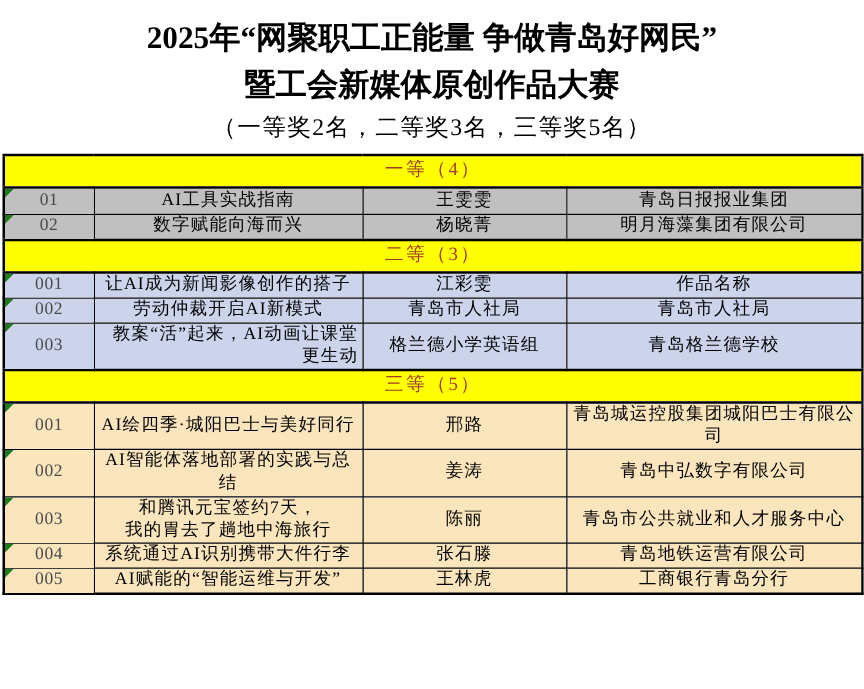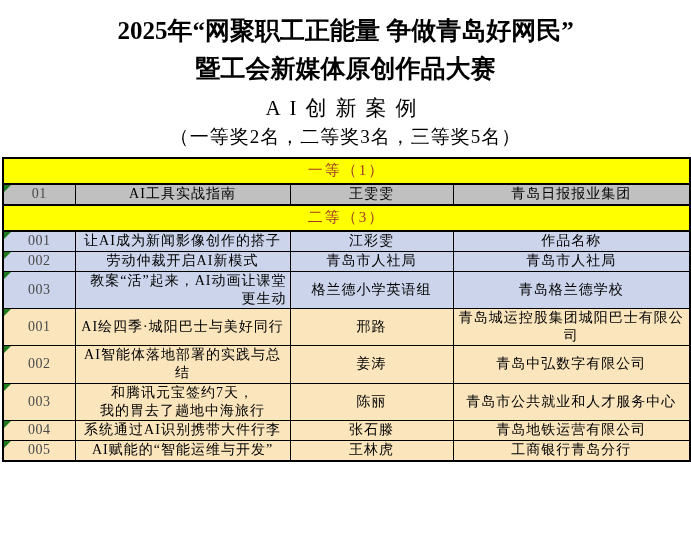--- a/index.html
+++ b/index.html
@@ -34,42 +34,47 @@
   }
 </style>
 </head>
 <body>
 
 <div class="page">
 
   <div class="titles">
     <div class="t-big">2025年“网聚职工正能量 争做青岛好网民”</div>
     <div class="t-big">暨工会新媒体原创作品大赛</div>
-    <div class="t-cat">AI创新案例</div>
     <div class="t-sub">（一等奖2名，二等奖3名，三等奖5名）</div>
   </div>
 
   <table class="award-table">
     <colgroup>
         <col class="c1">
         <col class="c2">
         <col class="c3">
         <col class="c4">
       </colgroup>
 
     <tbody>
 
     <tr class="sec">
-      <td colspan="4" style="background-color: rgb(255, 255, 0); color: rgb(163, 58, 42);">一等（1）</td>
+      <td colspan="4" style="background-color: rgb(255, 255, 0); color: rgb(163, 58, 42);">一等（4）</td>
     </tr>
     <tr class="r21">
       <td class="no" style="background-color: rgb(192, 192, 192);"><span class="tri"></span><span>01</span></td>
       <td style="background-color: rgb(192, 192, 192);">AI工具实战指南</td>
       <td style="background-color: rgb(192, 192, 192);">王雯雯</td>
       <td style="background-color: rgb(192, 192, 192);">青岛日报报业集团</td>
+    </tr>
+    <tr class="r21">
+      <td class="no" style="background-color: rgb(192, 192, 192);"><span class="tri"></span><span>02</span></td>
+      <td style="background-color: rgb(192, 192, 192);">数字赋能向海而兴</td>
+      <td style="background-color: rgb(192, 192, 192);">杨晓菁</td>
+      <td style="background-color: rgb(192, 192, 192);">明月海藻集团有限公司</td>
     </tr>
 
     <tr class="sec">
       <td colspan="4" style="background-color: rgb(255, 255, 0); color: rgb(163, 58, 42); text-align: center;">二等（3）</td>
     </tr>
     <tr class="r20">
       <td class="no" style="background-color: rgb(204, 212, 236);"><span class="tri"></span><span>001</span></td>
       <td style="background-color: rgb(204, 212, 236);">让AI成为新闻影像创作的搭子</td>
       <td style="background-color: rgb(204, 212, 236);">江彩雯</td>
       <td style="background-color: rgb(204, 212, 236);">作品名称</td>
@@ -80,20 +85,23 @@
       <td style="background-color: rgb(204, 212, 236);">青岛市人社局</td>
       <td style="background-color: rgb(204, 212, 236);">青岛市人社局</td>
     </tr>
     <tr class="r34">
       <td class="no" style="background-color: rgb(204, 212, 236);"><span class="tri"></span><span>003</span></td>
       <td style="background-color: rgb(204, 212, 236); text-align: right;">教案“活”起来，AI动画让课堂更生动</td>
       <td style="background-color: rgb(204, 212, 236);">格兰德小学英语组</td>
       <td style="background-color: rgb(204, 212, 236);">青岛格兰德学校</td>
     </tr>
 
+    <tr class="sec">
+      <td colspan="4" style="background-color: rgb(255, 255, 0); color: rgb(163, 58, 42);">三等（5）</td>
+    </tr>
     <tr class="r36">
       <td class="no" style="background-color: rgb(250, 229, 189);"><span class="tri"></span><span>001</span></td>
       <td style="background-color: rgb(250, 229, 189); margin-top: 16px;">AI绘四季·城阳巴士与美好同行</td>
       <td style="background-color: rgb(250, 229, 189);">邢路</td>
       <td style="background-color: rgb(250, 229, 189);">青岛城运控股集团城阳巴士有限公司</td>
     </tr>
     <tr class="r20">
       <td class="no" style="background-color: rgb(250, 229, 189);"><span class="tri"></span><span>002</span></td>
       <td style="background-color: rgb(250, 229, 189);">AI智能体落地部署的实践与总结</td>
       <td style="background-color: rgb(250, 229, 189);">姜涛</td>

